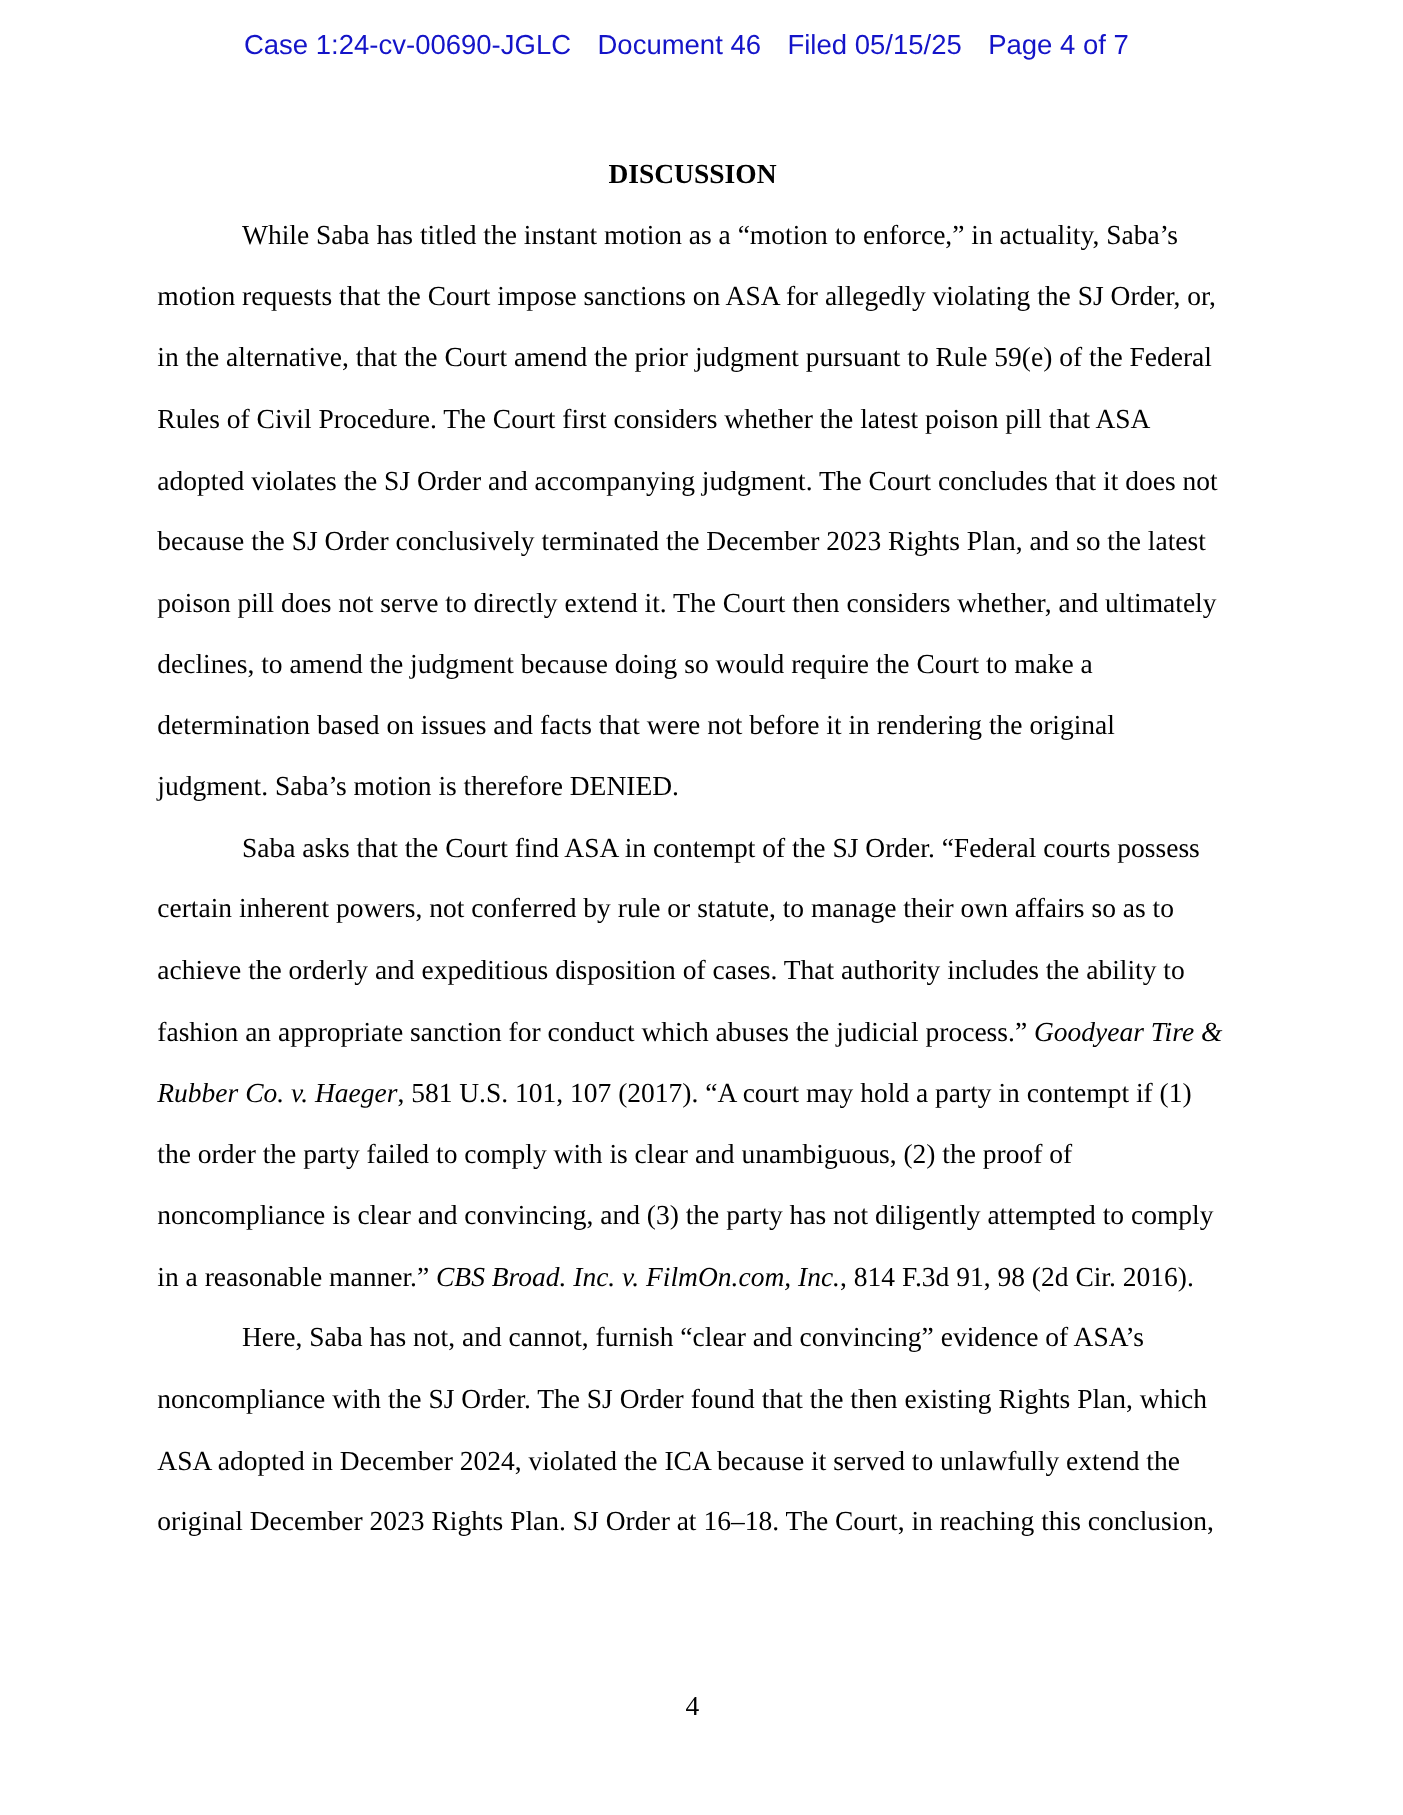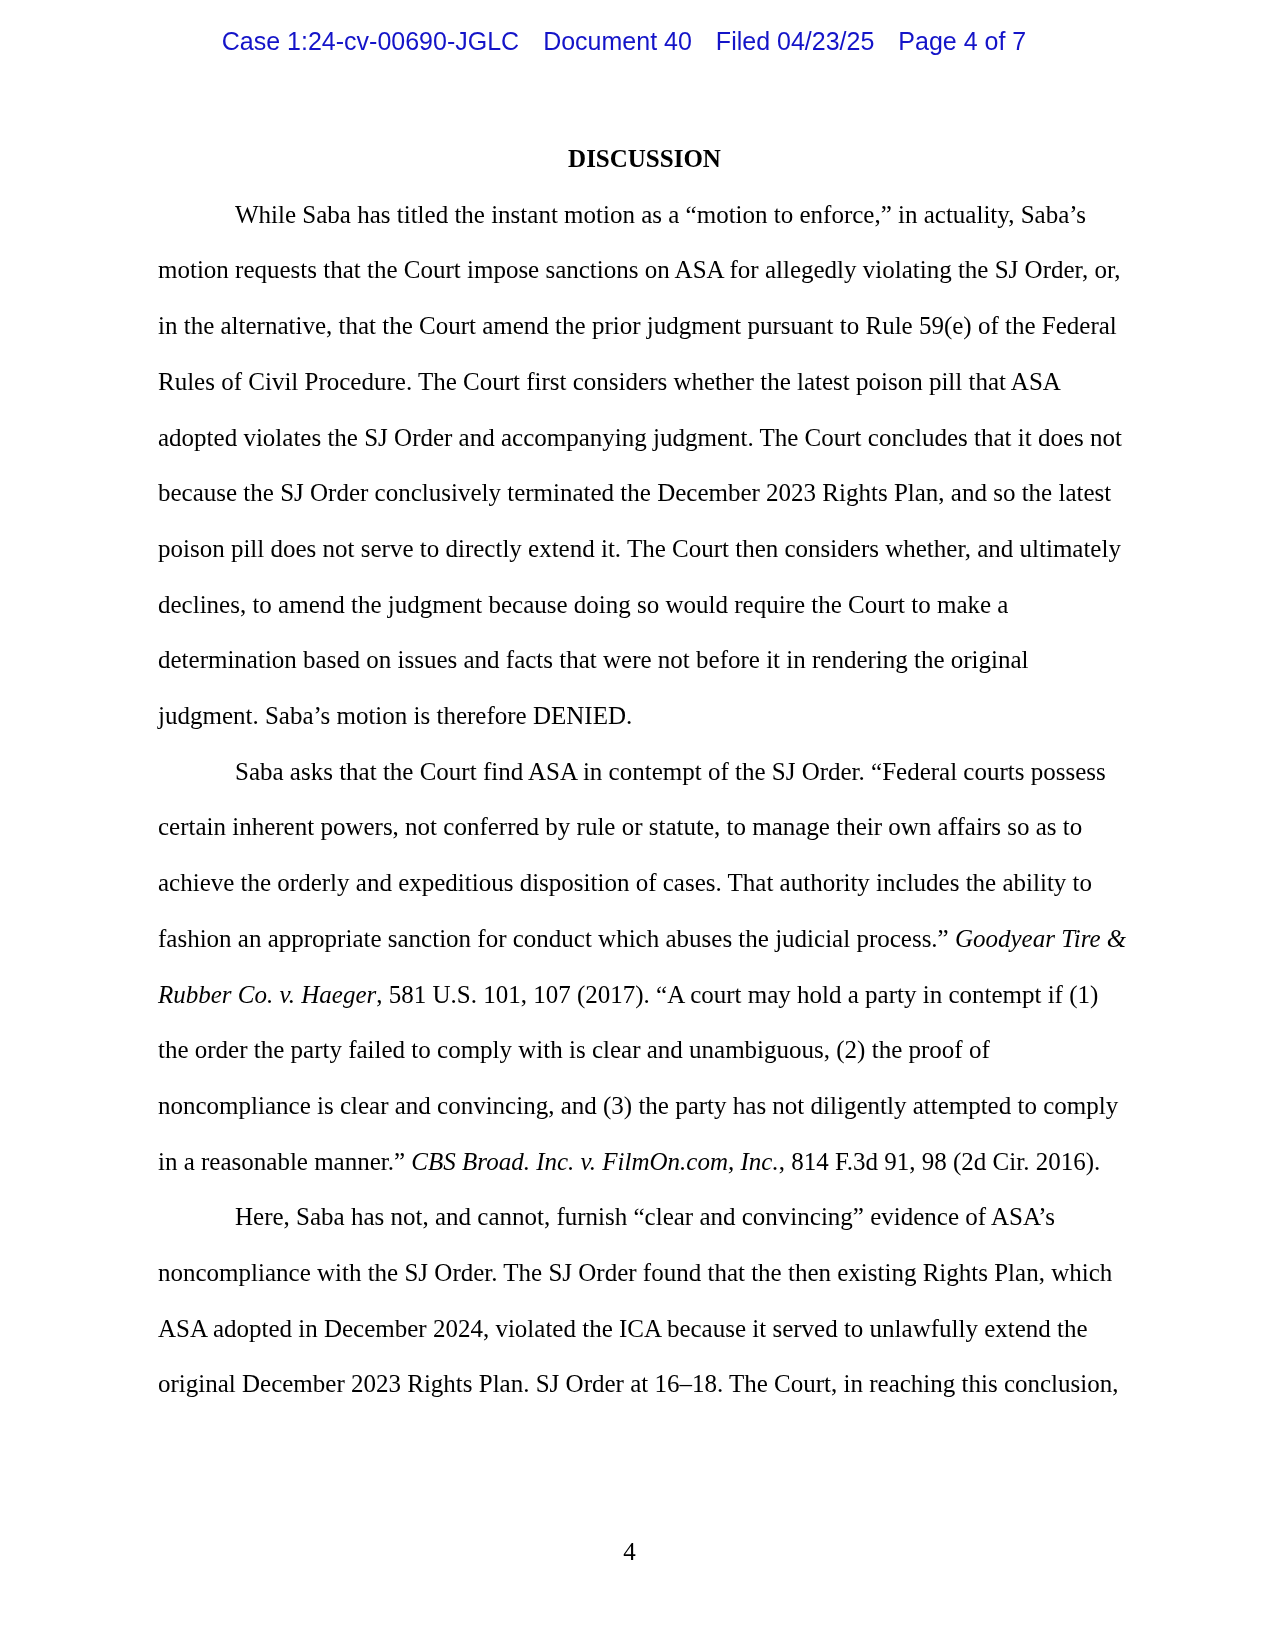--- a/index.html
+++ b/index.html
@@ -7,21 +7,21 @@
     position:relative; width:1275px; height:1650px; background:#ffffff;
     font-family:"Liberation Serif", serif; color:#000000; overflow:hidden;
   }
   .stamp {
     position:absolute; top:27px; left:0; width:1248px;
     display:flex; justify-content:center; gap:24px;
     font-family:"Liberation Sans", sans-serif;
     font-size:25px; line-height:28px; white-space:nowrap;
   }
   .body-text {
-    position:absolute; left:158px; top:131px; width:973px;
+    position:absolute; left:143px; top:131px; width:973px;
     font-size:25px; line-height:55.7px; text-align:left;
   }
   .doc-title {
     margin:0; font-size:25px; line-height:55.7px; font-weight:bold;
     text-align:center;
   }
   .para { margin:0; text-indent:77px; }
   .section-heading { margin:3px 0 23px 0; padding-left:47px; font-weight:bold; text-indent:0; }
   .sec-num { display:inline-block; width:77px; }
   .italic { font-style:italic; }
@@ -30,22 +30,22 @@
     text-align:center; font-size:25px; line-height:55.7px;
   }
 </style>
 </head>
 <body>
 
 <div class="page">
 
   <div class="stamp" id="stamp" style="color: rgb(20, 20, 200);">
     <span>Case 1:24-cv-00690-JGLC</span>
-    <span>Document 40</span>
-    <span>Filed 04/23/25</span>
+    <span>Document 46</span>
+    <span>Filed 05/15/25</span>
     <span>Page 4 of 7</span>
   </div>
 
   <div class="body-text" id="doc-body">
     <h1 class="doc-title">DISCUSSION</h1>
 
   <p class="para"><span>While Saba has titled the instant motion as a “motion to enforce,” in actuality, Saba’s motion requests that the Court impose sanctions on ASA for allegedly violating the SJ Order, or, in the alternative, that the Court amend the prior judgment pursuant to Rule 59(e) of the Federal Rules of Civil Procedure. The Court first considers whether the latest poison pill that ASA adopted violates the SJ Order and accompanying judgment. The Court concludes that it does not because the SJ Order conclusively terminated the December 2023 Rights Plan, and so the latest poison pill does not serve to directly extend it. The Court then considers whether, and ultimately declines, to amend the judgment because doing so would require the Court to make a determination based on issues and facts that were not before it in rendering the original judgment. Saba’s motion is therefore DENIED.</span></p>
       <p class="para"><span>Saba asks that the Court find ASA in contempt of the SJ Order. “Federal courts possess certain inherent powers, not conferred by rule or statute, to manage their own affairs so as to achieve the orderly and expeditious disposition of cases. That authority includes the ability to fashion an appropriate sanction for conduct which abuses the judicial process.” </span><span class="italic">Goodyear Tire &amp; Rubber Co. v. Haeger</span><span>, 581 U.S. 101, 107 (2017). “A court may hold a party in contempt if (1) the order the party failed to comply with is clear and unambiguous, (2) the proof of noncompliance is clear and convincing, and (3) the party has not diligently attempted to comply in a reasonable manner.” </span><span class="italic">CBS Broad. Inc. v. FilmOn.com, Inc.</span><span>, 814 F.3d 91, 98 (2d Cir. 2016).</span></p>
       <p class="para"><span>Here, Saba has not, and cannot, furnish “clear and convincing” evidence of ASA’s noncompliance with the SJ Order. The SJ Order found that the then existing Rights Plan, which ASA adopted in December 2024, violated the ICA because it served to unlawfully extend the original December 2023 Rights Plan. SJ Order at 16–18. The Court, in reaching this conclusion,</span></p>
     </div>

